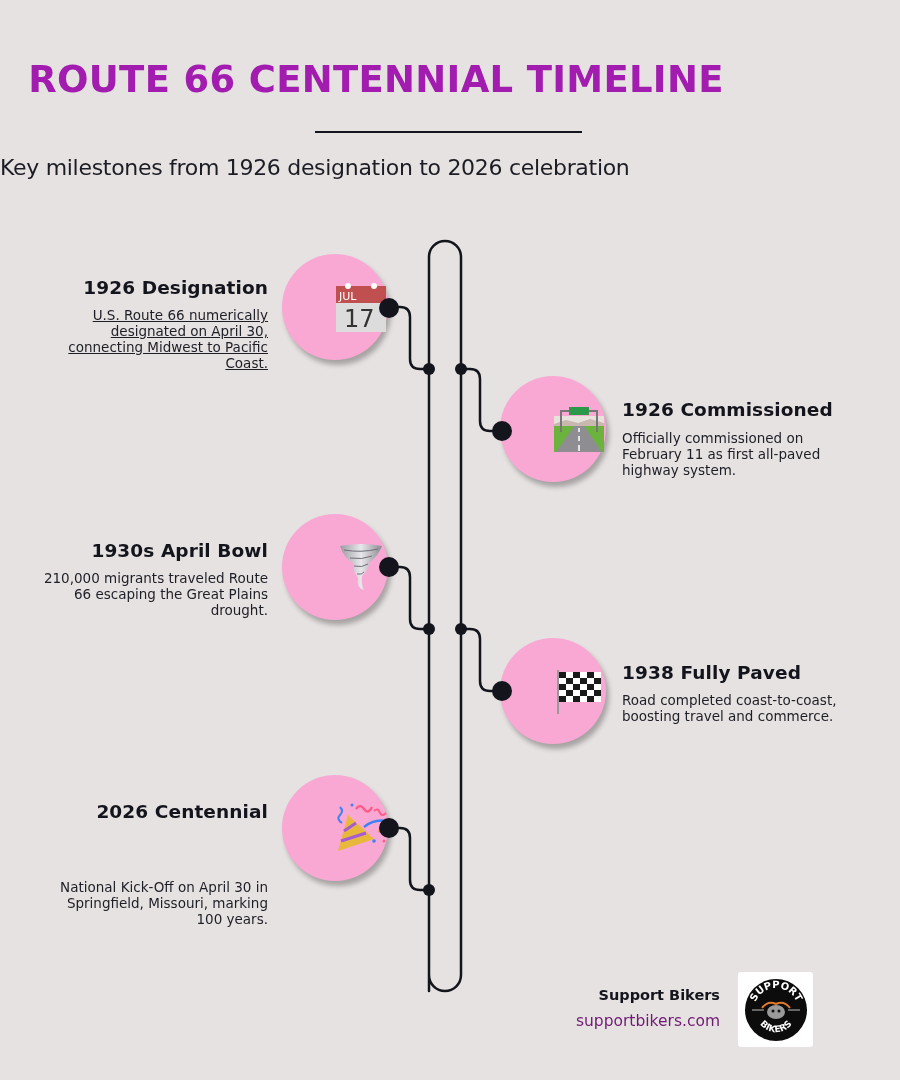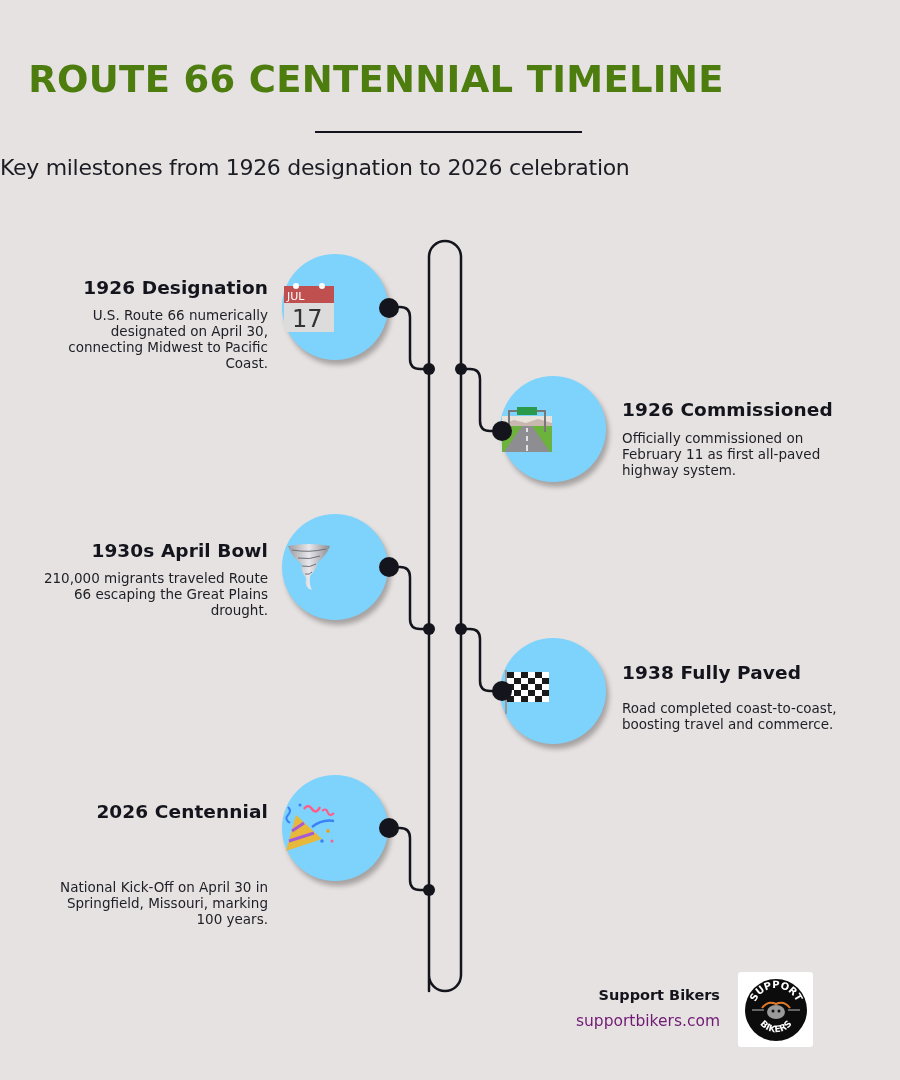--- a/index.html
+++ b/index.html
@@ -5,37 +5,37 @@
   html, body { margin: 0; padding: 0; }
   body {
     width: 900px; height: 1080px; position: relative; overflow: hidden;
     background: #e6e2e1;
     font-family: "DejaVu Sans", sans-serif;
     color: #14141c;
   }
   .title {
     position: absolute; left: 0; top: 58px; width: 752px; text-align: center;
     font-family: "DejaVu Sans", sans-serif; font-weight: bold;
-    font-size: 37px; letter-spacing: 0.3px; color: #4d7c0f;
+    font-size: 37px; letter-spacing: 0.3px; color: #a21caf;
   }
   .title-rule {
     position: absolute; left: 315px; top: 131px; width: 267px; height: 2px;
     background: #14141c;
   }
   .subtitle {
     position: absolute; left: 0; top: 155px; width: 888px; text-align: left;
     font-family: "DejaVu Sans", sans-serif; font-size: 22px; font-weight: normal;
     color: #1c1c24; letter-spacing: -0.3px;
   }
   svg.pipes { position: absolute; left: 0; top: 0; }
   .circle {
     position: absolute; width: 106px; height: 106px; border-radius: 50%;
-    background: #7dd3fc;
+    background: #f9a8d4;
     box-shadow: 3px 5px 5px rgba(0,0,0,0.28);
-    display: flex; align-items: center; justify-content: flex-start;
+    display: flex; align-items: center; justify-content: flex-end;
   }
   .icon { width: 54px; height: 54px; position: relative; }
   .ev-title {
     position: absolute; font-weight: bold; font-size: 18.5px; color: #14141c;
     white-space: nowrap; letter-spacing: 0.1px;
   }
   .ev-desc {
     position: absolute; font-size: 13.5px; line-height: 16px; color: #1e1e26;
     width: 230px;
   }
@@ -96,21 +96,21 @@
           <circle cx="40" cy="6" r="3" fill="#fff"></circle>
         <text x="5" y="20" font-family="DejaVu Sans, sans-serif" font-size="11" fill="#fff">JUL</text>
         <text x="10" y="47" font-family="DejaVu Sans, sans-serif" font-size="24" fill="#333">17</text>
       </svg>
     </div>
   </div>
   <svg style="position:absolute;left:378px;top:297px" width="22" height="22">
       <circle cx="11" cy="11" r="10" fill="#14141c"></circle>
     </svg>
   <div class="ev-title" style="top:277px;">1926 Designation</div>
-  <div class="ev-desc" style="top:307px;">U.S. Route 66 numerically designated on April 30, connecting Midwest to Pacific Coast.</div>
+  <div class="ev-desc" style="top:307px;text-decoration:underline;">U.S. Route 66 numerically designated on April 30, connecting Midwest to Pacific Coast.</div>
 </div>
 
 <div class="right">
   <div class="circle" style="left:500px; top:376px;">
     <div class="icon">
       <svg width="54" height="54" viewBox="0 0 54 54">
         <rect x="2" y="14" width="50" height="14" fill="#e8e2dc"></rect>
         <path d="M2 22 L14 18 L26 21 L38 17 L52 21 L52 28 L2 28Z" fill="#c8b8b0"></path>
         <rect x="2" y="24" width="50" height="26" fill="#6cb33e"></rect>
         <path d="M22 24 L32 24 L50 50 L4 50Z" fill="#8d8d92"></path>
@@ -177,21 +177,21 @@
               <rect x="28" y="24" width="7" height="6"></rect>
           </g>
         </g>
       </svg>
     </div>
   </div>
   <svg style="position:absolute;left:491px;top:680px" width="22" height="22">
       <circle cx="11" cy="11" r="10" fill="#14141c"></circle>
     </svg>
   <div class="ev-title" style="top:662px;">1938 Fully Paved</div>
-  <div class="ev-desc" style="top:692px; width:225px;margin-top:8px;">Road completed coast-to-coast, boosting travel and commerce.</div>
+  <div class="ev-desc" style="top:692px; width:225px;">Road completed coast-to-coast, boosting travel and commerce.</div>
 </div>
 
 <div class="left">
   <div class="circle" style="left:282px; top:775px;">
     <div class="icon">
       <svg width="54" height="54" viewBox="0 0 54 54">
         <path d="M4 50 L14 14 L40 38Z" fill="#e8b83a"></path>
         <path d="M7 40 L32 32 M10 30 L22 22" stroke="#a55bd6" stroke-width="3"></path>
         <path d="M22 8 Q26 2 30 8 Q34 14 38 6" stroke="#ff5c8a" stroke-width="2.5" fill="none"></path>
         <path d="M30 26 Q40 18 52 20" stroke="#3b82f6" stroke-width="2.5" fill="none"></path>

